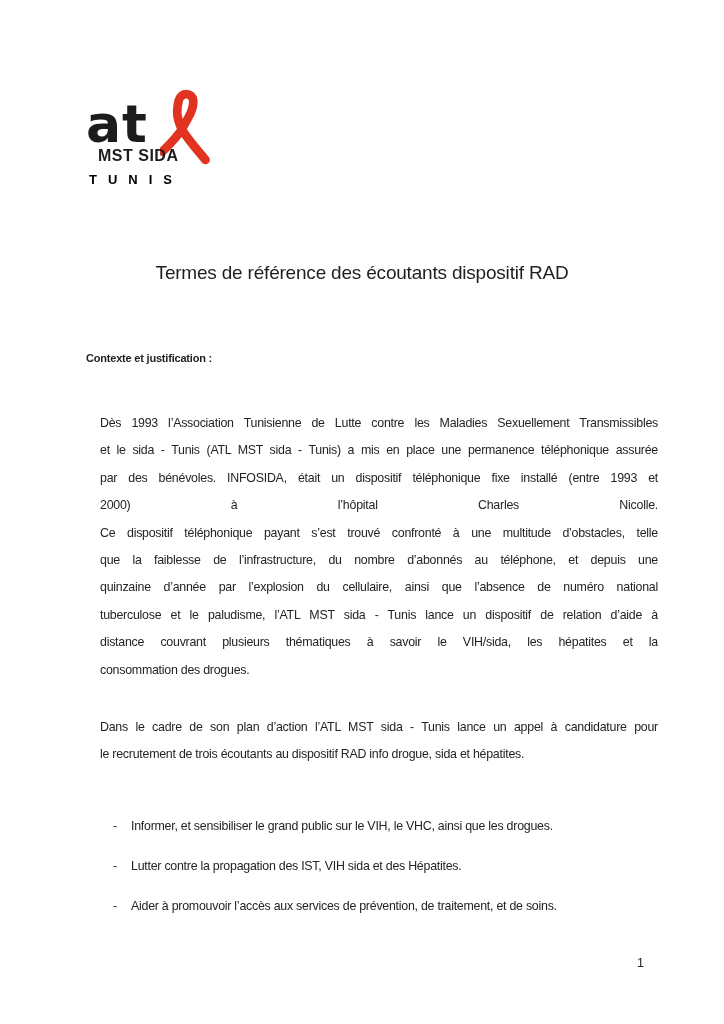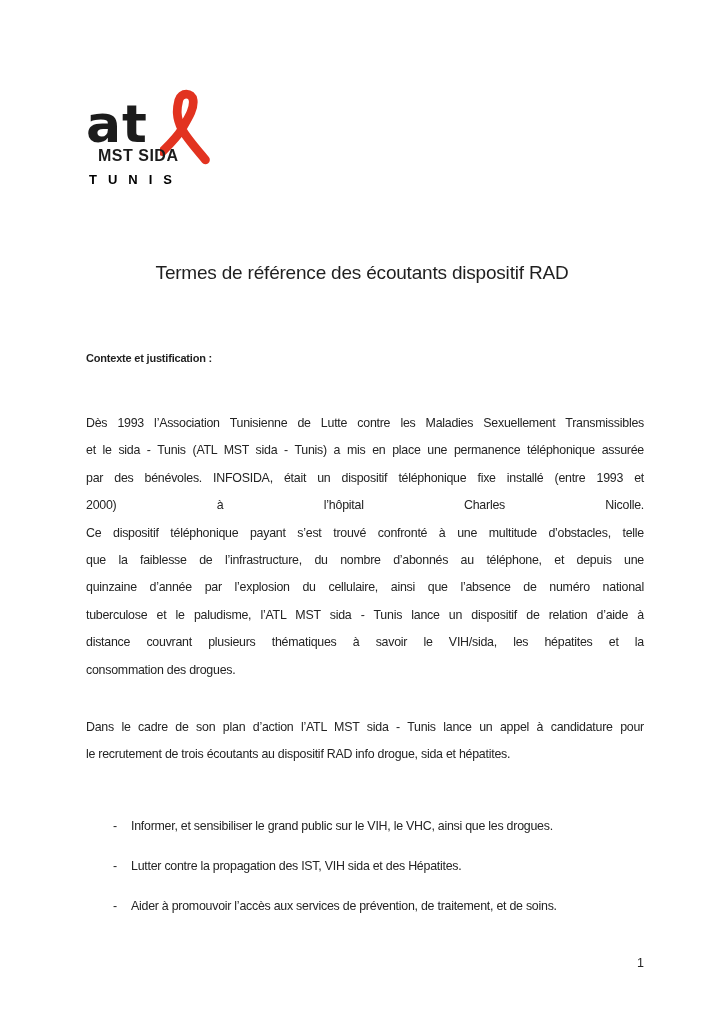--- a/index.html
+++ b/index.html
@@ -33,21 +33,21 @@
     color:#1f1f1f;
   }
   .heading {
     position:absolute; left:86px; margin:0;
     font-size:11px; font-weight:700; letter-spacing:-0.2px; color:#1f1f1f;
   }
   .h-context { top:352px; }
   .h-objectives { top:783px; }
 
   
-  .para { position:absolute; left:86px; width:558px; }
+  .para { position:absolute; left:100px; width:558px; }
   .p1 { top:410px; }
   .p2 { top:714px; }
   .line {
     line-height:27.4px; min-height:27.4px;
     font-size:12.4px; letter-spacing:-0.25px; color:#242424;
     white-space:nowrap;
   }
   .line.stretch {
     white-space:normal;
     text-align:justify; text-align-last:justify;

